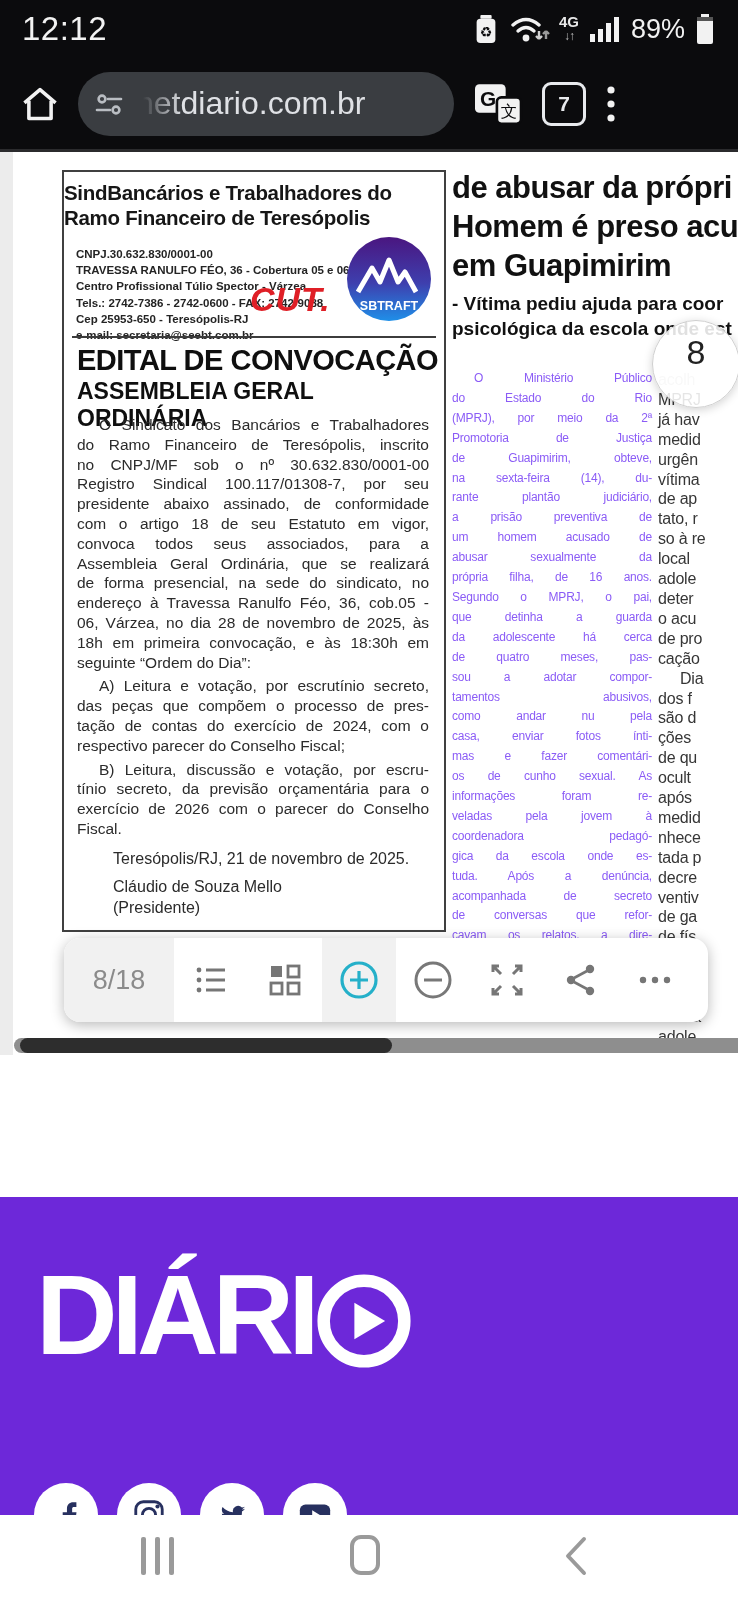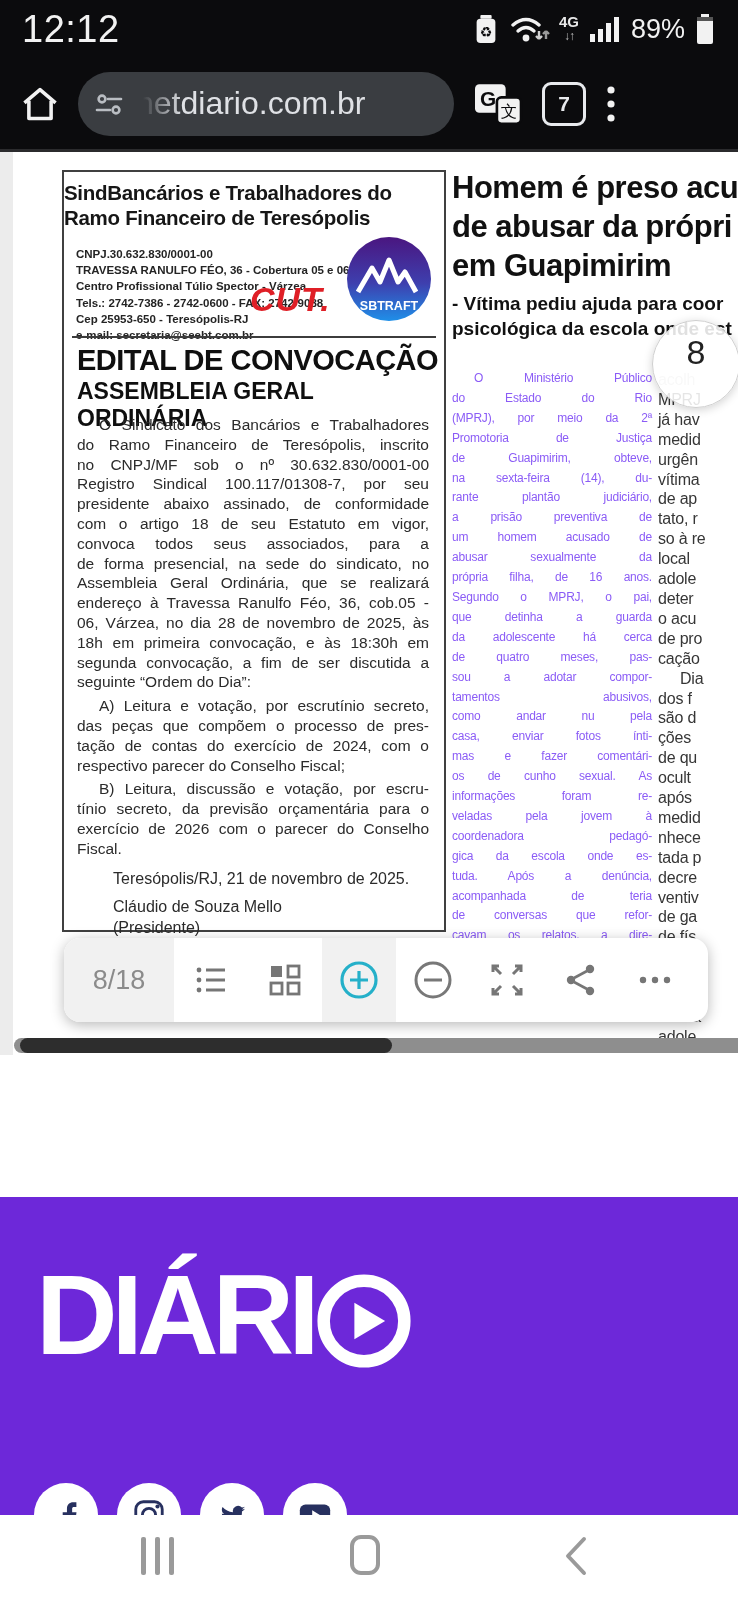--- a/index.html
+++ b/index.html
@@ -2,21 +2,21 @@
 <html><head>
 <meta charset="utf-8">
 <style>
   html,body{margin:0;padding:0;background:#444;}
   .screen{position:relative;width:738px;height:1600px;margin:0 auto;background:#fff;
           font-family:"Liberation Sans",sans-serif;overflow:hidden;}
 
   
   .statusbar{position:absolute;left:0;top:0;width:738px;height:58px;background:#0b0b0d;
              display:flex;align-items:center;justify-content:space-between;padding:0 22px;box-sizing:border-box;}
-  .sb-time{color:#f2f2f2;font-size:38px;letter-spacing:.5px;}
+  .sb-time{color:#f2f2f2;font-size:33px;letter-spacing:.5px;}
   .sb-icons{display:flex;align-items:center;gap:9px;}
   .sb-pct{color:#f2f2f2;font-size:27px;}
   .net-4g{color:#e8e8e8;font-size:15px;font-weight:bold;line-height:13px;text-align:center;}
   .net-4g .arr{font-size:12px;color:#bdbdbd;letter-spacing:-1px;}
 
   
   .addrbar{position:absolute;left:0;top:58px;width:738px;height:94px;background:#0b0b0d;
            display:flex;align-items:center;padding:0 20px;box-sizing:border-box;gap:18px;
            border-bottom:3px solid #2b2b2d;}
   .url-pill{position:relative;flex:0 0 376px;height:64px;background:#3a3d41;border-radius:33px;
@@ -216,26 +216,25 @@
       <div class="ed-subheading">ASSEMBLEIA GERAL ORDINÁRIA</div>
       <div class="ed-body">
         <div class="para">
             <div class="tl ind">O Sindicato dos Bancários e Trabalhadores</div>
             <div class="tl">do Ramo Financeiro de Teresópolis, inscrito</div>
             <div class="tl">no CNPJ/MF sob o nº 30.632.830/0001-00</div>
             <div class="tl">Registro Sindical 100.117/01308-7, por seu</div>
             <div class="tl">presidente abaixo assinado, de conformidade</div>
             <div class="tl">com o artigo 18 de seu Estatuto em vigor,</div>
             <div class="tl">convoca todos seus associados, para a</div>
+            <div class="tl">Assembleia Geral Ordinária, que se realizará</div>
             <div class="tl">de forma presencial, na sede do sindicato, no</div>
-            <div class="tl">Assembleia Geral Ordinária, que se realizará</div>
             <div class="tl">endereço à Travessa Ranulfo Féo, 36, cob.05 -</div>
             <div class="tl">06, Várzea, no dia 28 de novembro de 2025, às</div>
             <div class="tl">18h em primeira convocação, e às 18:30h em</div>
-            <div class="tl">segunda convocação, a fim de ser discutida a</div>
             <div class="tl nj">seguinte “Ordem do Dia”:</div>
           </div>
         <div class="para">
             <div class="tl ind">A) Leitura e votação, por escrutínio secreto,</div>
             <div class="tl">das peças que compõem o processo de pres-</div>
             <div class="tl">tação de contas do exercício de 2024, com o</div>
             <div class="tl nj">respectivo parecer do Conselho Fiscal;</div>
           </div>
         <div class="para">
             <div class="tl ind">B) Leitura, discussão e votação, por escru-</div>
@@ -246,22 +245,22 @@
         <div class="ed-sign">
           <div class="date">Teresópolis/RJ, 21 de novembro de 2025.</div>
           <div>Cláudio de Souza Mello</div>
           <div>(Presidente)</div>
         </div>
       </div>
     </div>
 
     <div class="col2">
       <div class="headline">
+          <div class="clip">de abusar da própri</div>
           <div class="clip">Homem é preso acu</div>
-          <div class="clip">de abusar da própri</div>
           <div class="clip">em Guapimirim</div>
         </div>
       <div class="subtitle">
           <div class="clip">- Vítima pediu ajuda para coor</div>
           <div class="clip">psicológica da escola onde est</div>
         </div>
       <div class="col2-body">
           <div class="tl ind">O Ministério Público</div>
           <div class="tl">do Estado do Rio</div>
           <div class="tl">(MPRJ), por meio da 2ª</div>
@@ -281,21 +280,21 @@
           <div class="tl">tamentos abusivos,</div>
           <div class="tl">como andar nu pela</div>
           <div class="tl">casa, enviar fotos ínti-</div>
           <div class="tl">mas e fazer comentári-</div>
           <div class="tl">os de cunho sexual. As</div>
           <div class="tl">informações foram re-</div>
           <div class="tl">veladas pela jovem à</div>
           <div class="tl">coordenadora pedagó-</div>
           <div class="tl">gica da escola onde es-</div>
           <div class="tl">tuda. Após a denúncia,</div>
-          <div class="tl">acompanhada de teria</div>
+          <div class="tl">acompanhada de secreto</div>
           <div class="tl">de conversas que refor-</div>
           <div class="tl">çavam os relatos, a dire-</div>
           <div class="tl">ção acionou o Conse-</div>
           <div class="tl">lho Tutelar. Durante o</div>
           <div class="tl">cumprimento do man</div>
         </div>
     </div>
 
     <div class="col3">
         <div class="clip faint">acolh</div>

